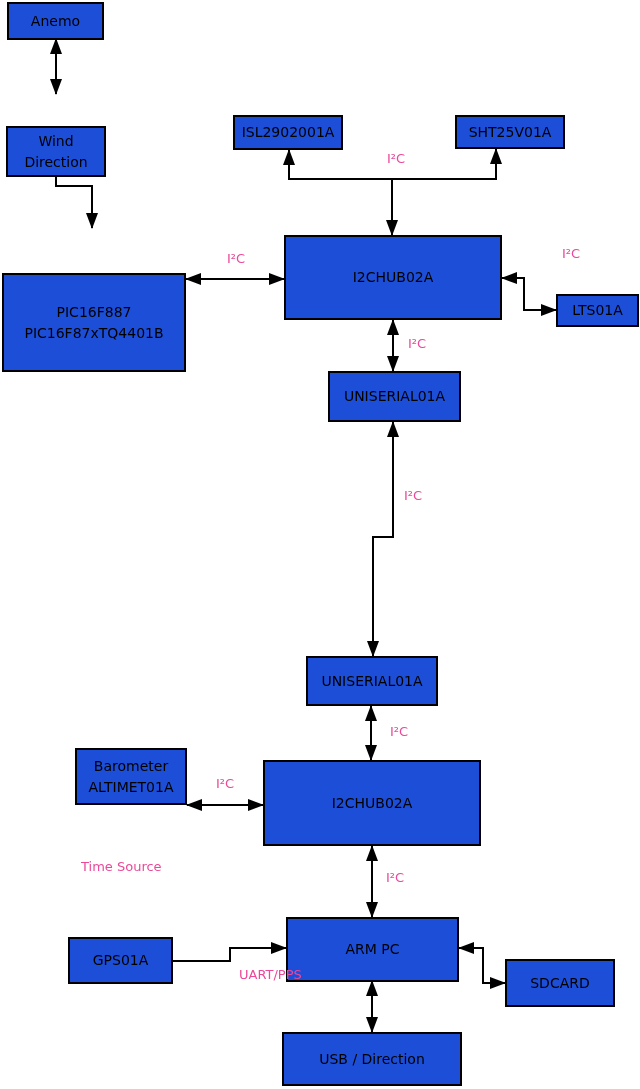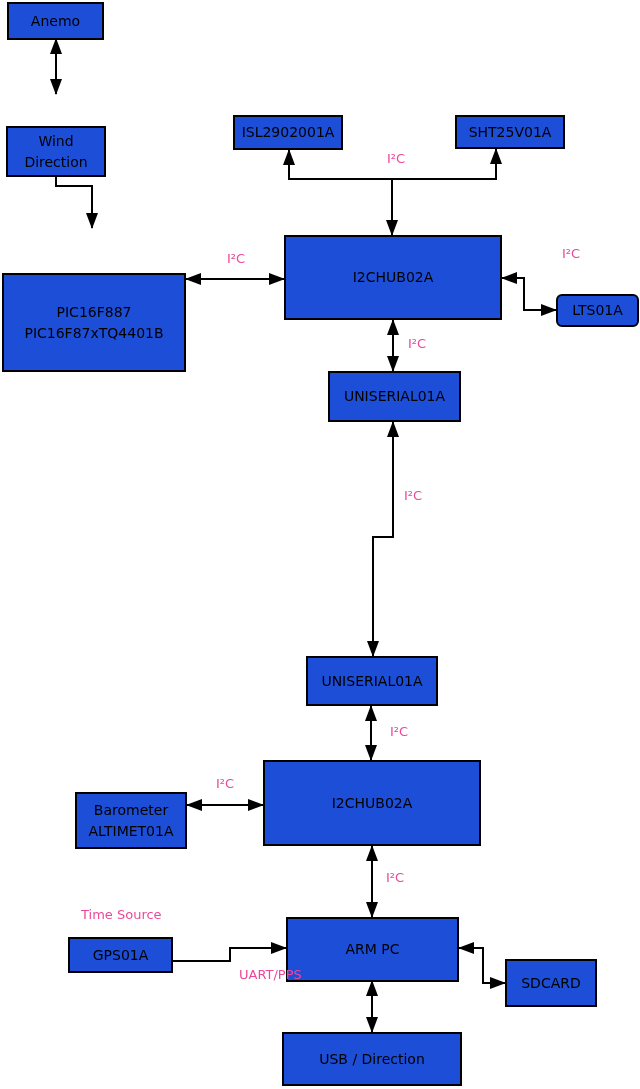--- a/index.html
+++ b/index.html
@@ -77,53 +77,53 @@
   </div>
   <div class="node" style="left:233px; top:115px; width:110px; height:35px;">
     <span class="node-label">ISL2902001A</span>
   </div>
   <div class="node" style="left:440px; top:115px; width:110px; height:34px;margin-left:15px;">
     <span class="node-label">SHT25V01A</span>
   </div>
   <div class="node" style="left:284px; top:235px; width:218px; height:85px;">
     <span class="node-label">I2CHUB02A</span>
   </div>
-  <div class="node" style="left:556px; top:294px; width:83px; height:33px;border-radius:6px;">
+  <div class="node" style="left:556px; top:294px; width:83px; height:33px;">
     <span class="node-label">LTS01A</span>
   </div>
   <div class="node" style="left:328px; top:371px; width:133px; height:51px;">
     <span class="node-label">UNISERIAL01A</span>
   </div>
   <div class="node" style="left:306px; top:656px; width:132px; height:50px;">
     <span class="node-label">UNISERIAL01A</span>
   </div>
   <div class="node" style="left:263px; top:760px; width:218px; height:86px;">
     <span class="node-label">I2CHUB02A</span>
   </div>
-  <div class="node" style="left:75px; top:792px; width:112px; height:57px;">
+  <div class="node" style="left:75px; top:748px; width:112px; height:57px;">
     <span class="node-label">Barometer
 ALTIMET01A</span>
   </div>
   <div class="node" style="left:286px; top:917px; width:173px; height:65px;">
     <span class="node-label">ARM PC</span>
   </div>
-  <div class="node" style="left:68px; top:937px; width:105px; height:36px;">
+  <div class="node" style="left:68px; top:937px; width:105px; height:47px;">
     <span class="node-label">GPS01A</span>
   </div>
-  <div class="node" style="left:505px; top:959px; width:92px; height:48px;">
+  <div class="node" style="left:505px; top:959px; width:110px; height:48px;">
     <span class="node-label">SDCARD</span>
   </div>
   <div class="node" style="left:282px; top:1032px; width:180px; height:54px;">
     <span class="node-label">USB / Direction</span>
   </div>
 
   <div class="edge-label" style="left:387px; top:151px;">I²C</div>
   <div class="edge-label" style="left:227px; top:251px;">I²C</div>
   <div class="edge-label" style="left:562px; top:246px;">I²C</div>
   <div class="edge-label" style="left:408px; top:336px;">I²C</div>
   <div class="edge-label" style="left:404px; top:488px;">I²C</div>
   <div class="edge-label" style="left:390px; top:724px;">I²C</div>
   <div class="edge-label" style="left:216px; top:776px;">I²C</div>
   <div class="edge-label" style="left:386px; top:870px;">I²C</div>
-  <div class="edge-label" style="left:81px; top:907px;">Time Source</div>
+  <div class="edge-label" style="left:81px; top:859px;">Time Source</div>
   <div class="edge-label" style="left:191px; top:967px;margin-left:48px;">UART/PPS</div>
 
 </div>
 
 </body></html>

